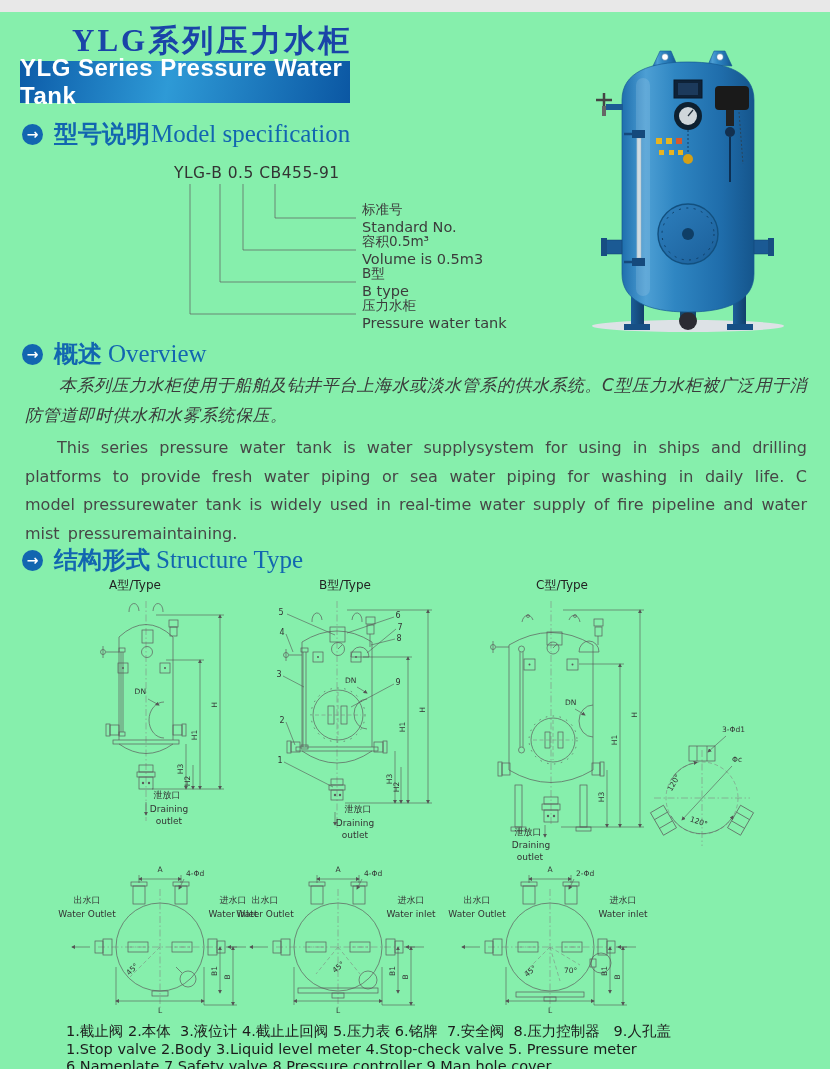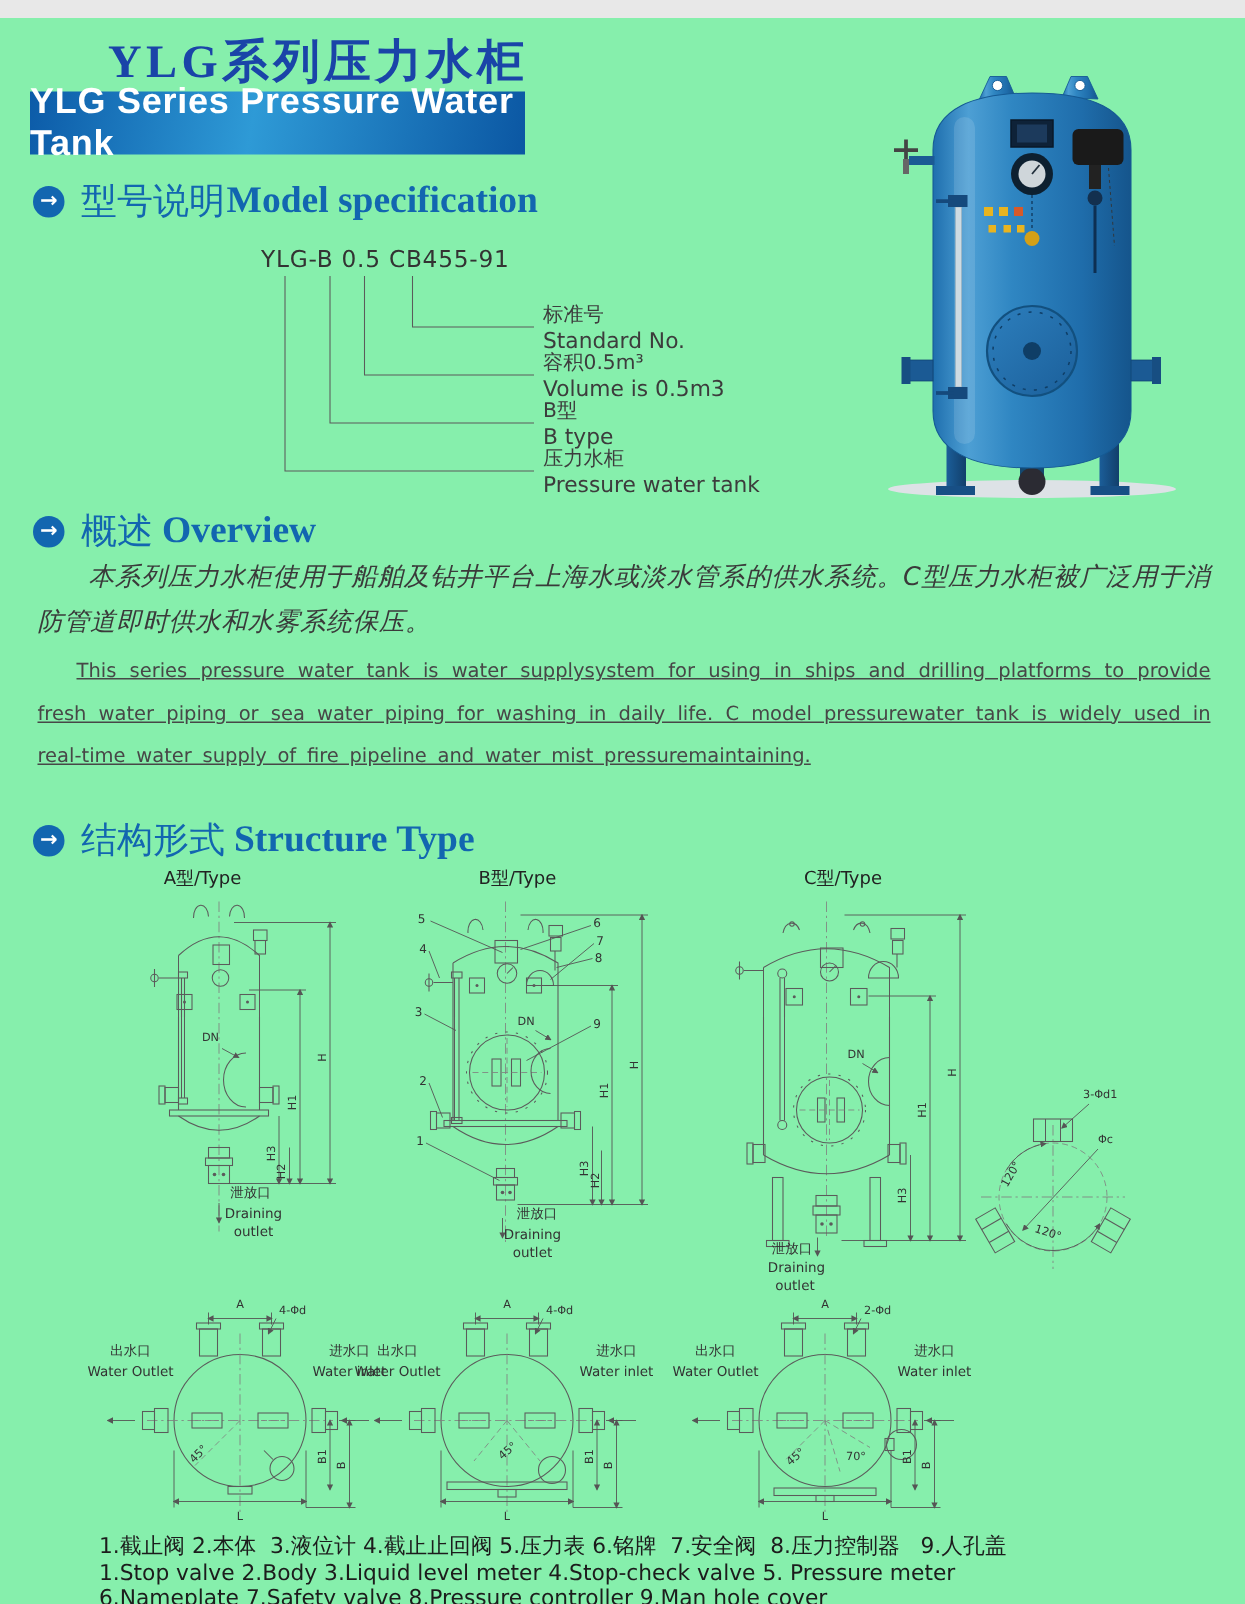--- a/index.html
+++ b/index.html
@@ -10,28 +10,28 @@
          font-weight:bold;font-size:31px;letter-spacing:3px;color:#1a44a8;}
   .banner{position:absolute;left:20px;top:49px;width:330px;height:42px;
           background:linear-gradient(100deg,#0c5ba8 0%,#2e9ad6 45%,#0b57a3 100%);
           display:flex;align-items:center;justify-content:center;}
   .banner span{color:#ffffff;font-weight:bold;font-size:24px;letter-spacing:.5px;
           font-family:"Liberation Sans","DejaVu Sans",sans-serif;}
   
   .sec-head{position:absolute;left:22px;display:flex;align-items:center;color:#1266b0;}
   .bullet{display:inline-flex;width:21px;height:21px;border-radius:50%;background:#1266b0;color:#fff;
           align-items:center;justify-content:center;font-size:14px;font-weight:bold;margin-right:11px;flex:0 0 auto;}
-  .sec-head .zh{font-weight:normal;font-size:24px;font-family:"DejaVu Sans",sans-serif;}
-  .sec-head .en{font-weight:bold;font-size:25px;font-family:"Liberation Serif","DejaVu Serif",serif;margin-left:6px;}
+  .sec-head .zh{font-weight:bold;font-size:24px;font-family:"DejaVu Sans",sans-serif;}
+  .sec-head .en{font-weight:normal;font-size:25px;font-family:"Liberation Serif","DejaVu Serif",serif;margin-left:6px;}
   .sec-head.tight .en{margin-left:1px;}
   
   .paras{position:absolute;left:25px;top:358px;width:782px;}
   .paras p{margin:0;text-align:justify;text-indent:2em;}
   .paras .pzh{font-size:17px;line-height:30px;color:#3a3a3a;margin-bottom:4px;letter-spacing:.5px;font-style:italic;}
-  .paras .pen{font-size:13px;line-height:28.5px;color:#474747;word-spacing:3px;text-decoration:underline;}
+  .paras .pen{font-size:16px;line-height:28.5px;color:#474747;word-spacing:3px;}
   
   .msvg,.ssvg,.psvg{position:absolute;}
   .colhead{position:absolute;top:565px;transform:translateX(-50%);font-size:12px;color:#222;}
   svg .s{stroke:#5b5b5b;fill:none;stroke-width:.7;}
   svg .sf{fill:#5b5b5b;stroke:none;}
   svg .dc{stroke:#808080;stroke-width:.55;stroke-dasharray:7 2.5 1.5 2.5;fill:none;}
   svg .dash{stroke:#808080;stroke-width:.55;stroke-dasharray:4 2.5;fill:none;}
   svg .dim{stroke:#555;stroke-width:.6;fill:none;}
   svg text{font-family:"DejaVu Sans",sans-serif;stroke:none;fill:#333;}
   svg text.t{font-size:7.5px;}

